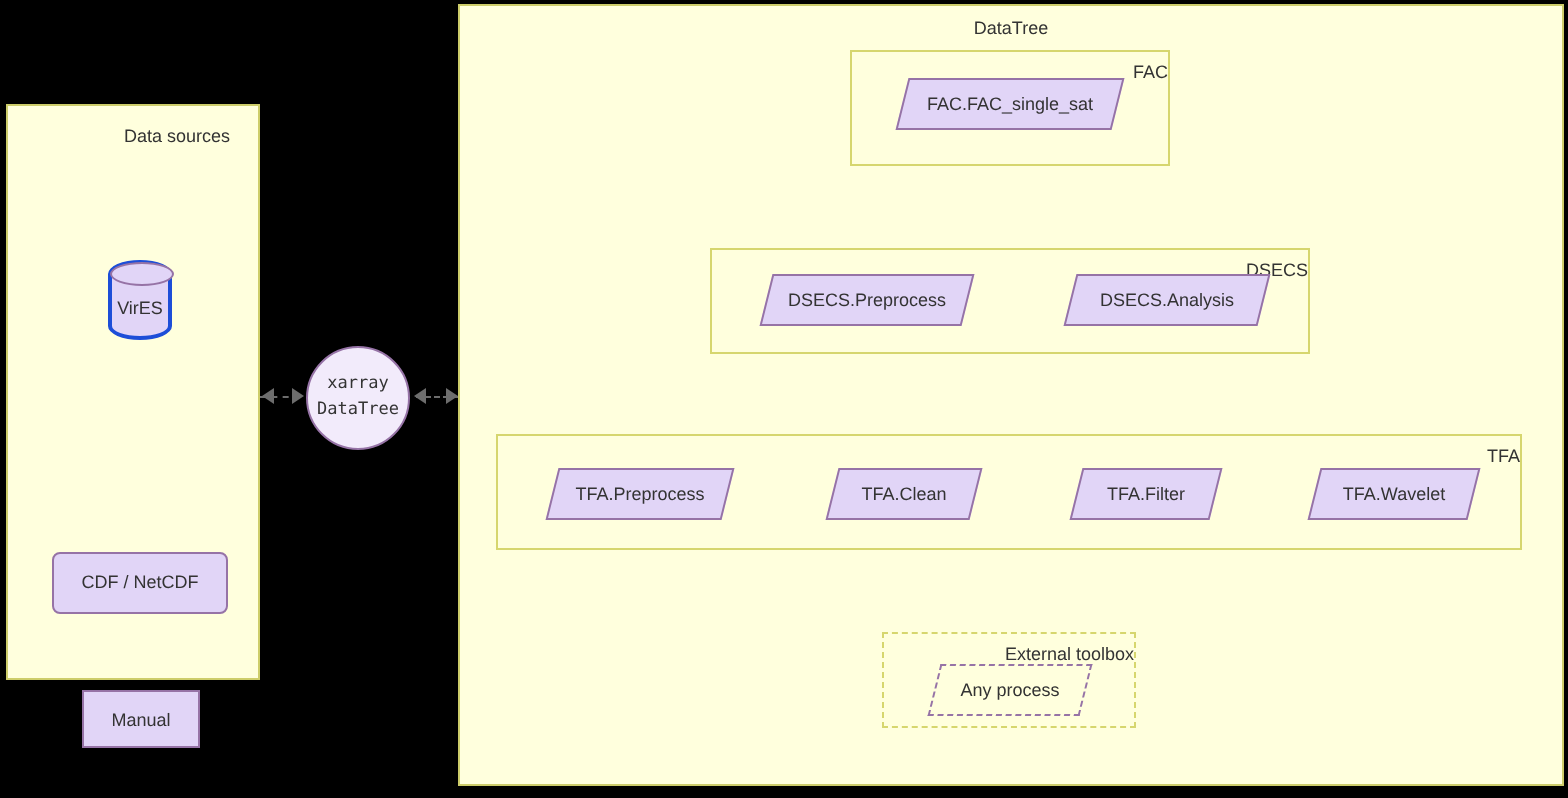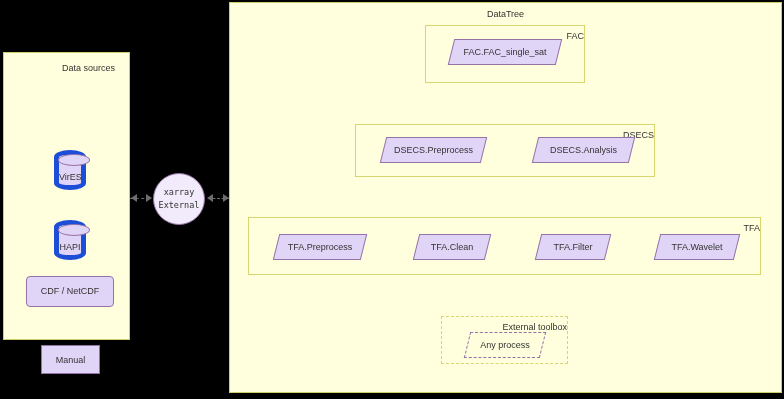--- a/index.html
+++ b/index.html
@@ -104,24 +104,23 @@
   #proc-tfa-filter      { left: 538px; top: 234px; width: 70px;  }
   #proc-tfa-wavelet     { left: 657px; top: 234px; width: 80px;  }
   #proc-any-process     { left: 467px; top: 332px; width: 76px;  }
 
   
   .cylinder {
     position: absolute;
     width: 32px;
     height: 40px;
     background: #e1d5f7;
-    border: 5px solid #1d4ed8;
+    border: 2px solid #1d4ed8;
     border-radius: 16px / 7px;
     box-sizing: border-box;
-    margin-top: 20px;
   }
   .cylinder::before {
     content: "";
     position: absolute;
     left: -1px;
     top: -1px;
     width: 32px;
     height: 12px;
     border: 1px solid #9673a6;
     border-radius: 16px / 6px;
@@ -221,40 +220,37 @@
 </head>
 <body>
 
 <div class="panel" id="data-sources-panel">
   <div class="panel-title">Data sources</div>
 
   <div class="cylinder" id="src-vires">
     <span class="clabel">VirES</span>
   </div>
 
-  <div class="cylinder" id="src-hapi">
-    <span class="clabel">HAPI</span>
-  </div>
 
   <div class="rect-node" id="src-manual">Manual</div>
 
   <div class="rect-node" id="src-cdf-netcdf">CDF / NetCDF</div>
 </div>
 
 <div class="connector" id="connector-left"></div>
 <div class="arrowhead" id="arrow-from-sources"></div>
 <div class="arrowhead" id="arrow-into-node-right"></div>
 
 <div class="connector" id="connector-right"></div>
 <div class="arrowhead" id="arrow-into-node-left"></div>
 <div class="arrowhead" id="arrow-to-toolboxes"></div>
 
 <div id="xarray-datatree">
   <div class="ctext">xarray
-External</div>
+DataTree</div>
 </div>
 
 <div class="panel" id="toolboxes-panel">
   <div class="panel-title">DataTree</div>
 </div>
 
 <div class="group-box" id="fac-group">
   <div class="group-title">FAC</div>
 </div>
 <div class="process" id="proc-fac-single-sat">

